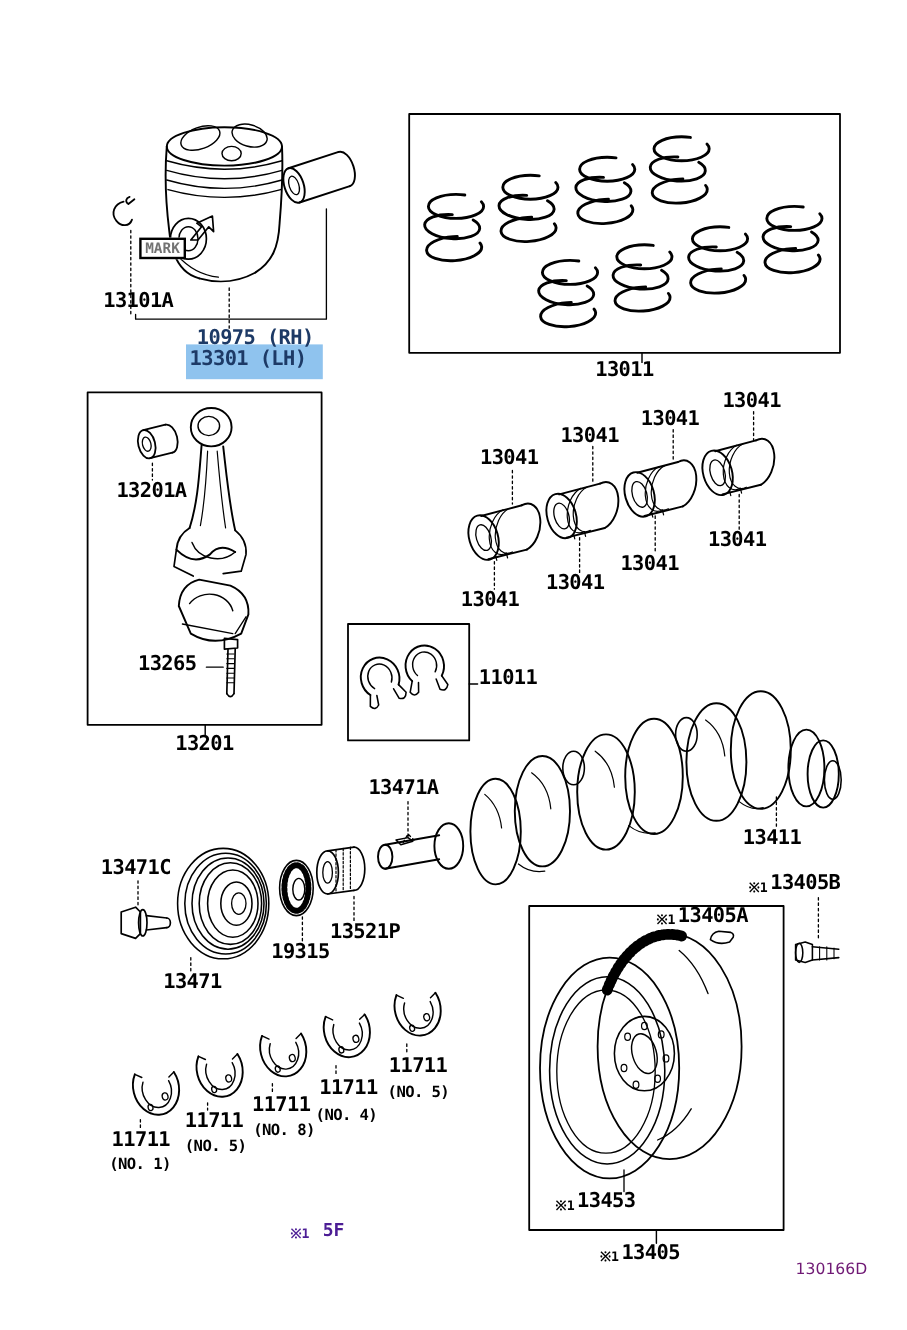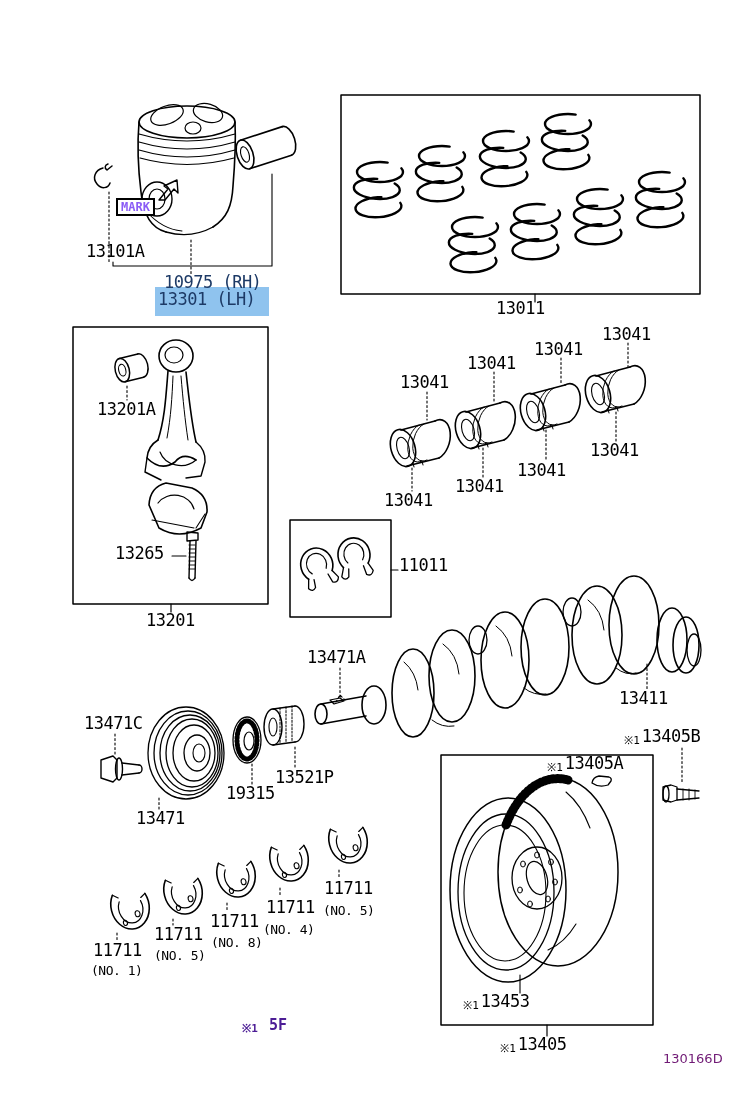--- a/index.html
+++ b/index.html
@@ -1,25 +1,25 @@
 <!DOCTYPE html>
 <html><head>
 <meta charset="utf-8">
 <style>
   html,body{margin:0;padding:0;background:#fff;}
   .stage{position:relative;width:756px;height:1108px;background:#fff;overflow:hidden;
          font-family:"DejaVu Sans Mono",monospace;}
   .art{position:absolute;left:0;top:0;}
   .art *{fill:none;stroke:#000;stroke-linecap:round;stroke-linejoin:round;}
-  .lbl{position:absolute;font-weight:400;font-size:17px;letter-spacing:-0.5px;
+  .lbl{position:absolute;font-weight:700;font-size:17px;letter-spacing:-0.5px;
        color:#000;white-space:nowrap;line-height:1;}
   .sm{font-size:13px;letter-spacing:-0.5px;}
   .blue{color:#1d3a66;}
   .hl{position:absolute;background:#8fc3ee;}
-  .mark{position:absolute;border:2px solid #000;background:#fff;color:#8b5cf6;
+  .mark{position:absolute;border:2px solid #000;background:#fff;color:#737373;
         font-weight:700;font-size:12px;line-height:14px;padding:0 3px;white-space:nowrap;}
   .ref{font-size:11px;position:relative;top:2px;margin-right:2px;letter-spacing:0;}
   .note{position:absolute;font-weight:700;font-size:15px;color:#4c1d95;white-space:nowrap;}
   .code{position:absolute;font-family:"DejaVu Sans",sans-serif;font-size:13px;color:#701a75;}
 </style>
 </head>
 <body>
 
 <div class="stage">
 

